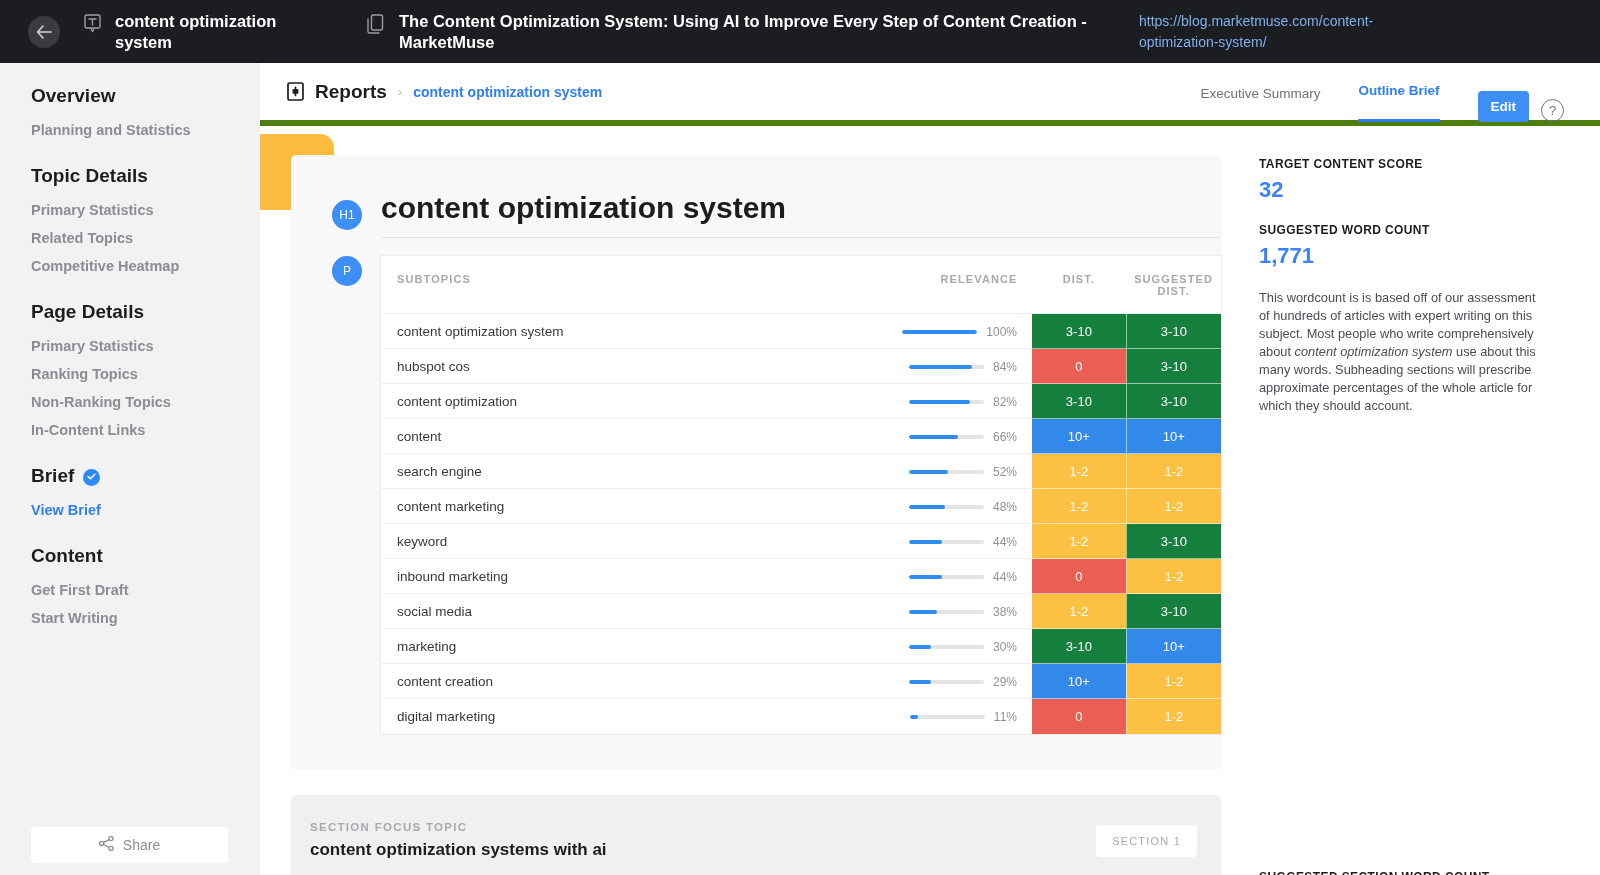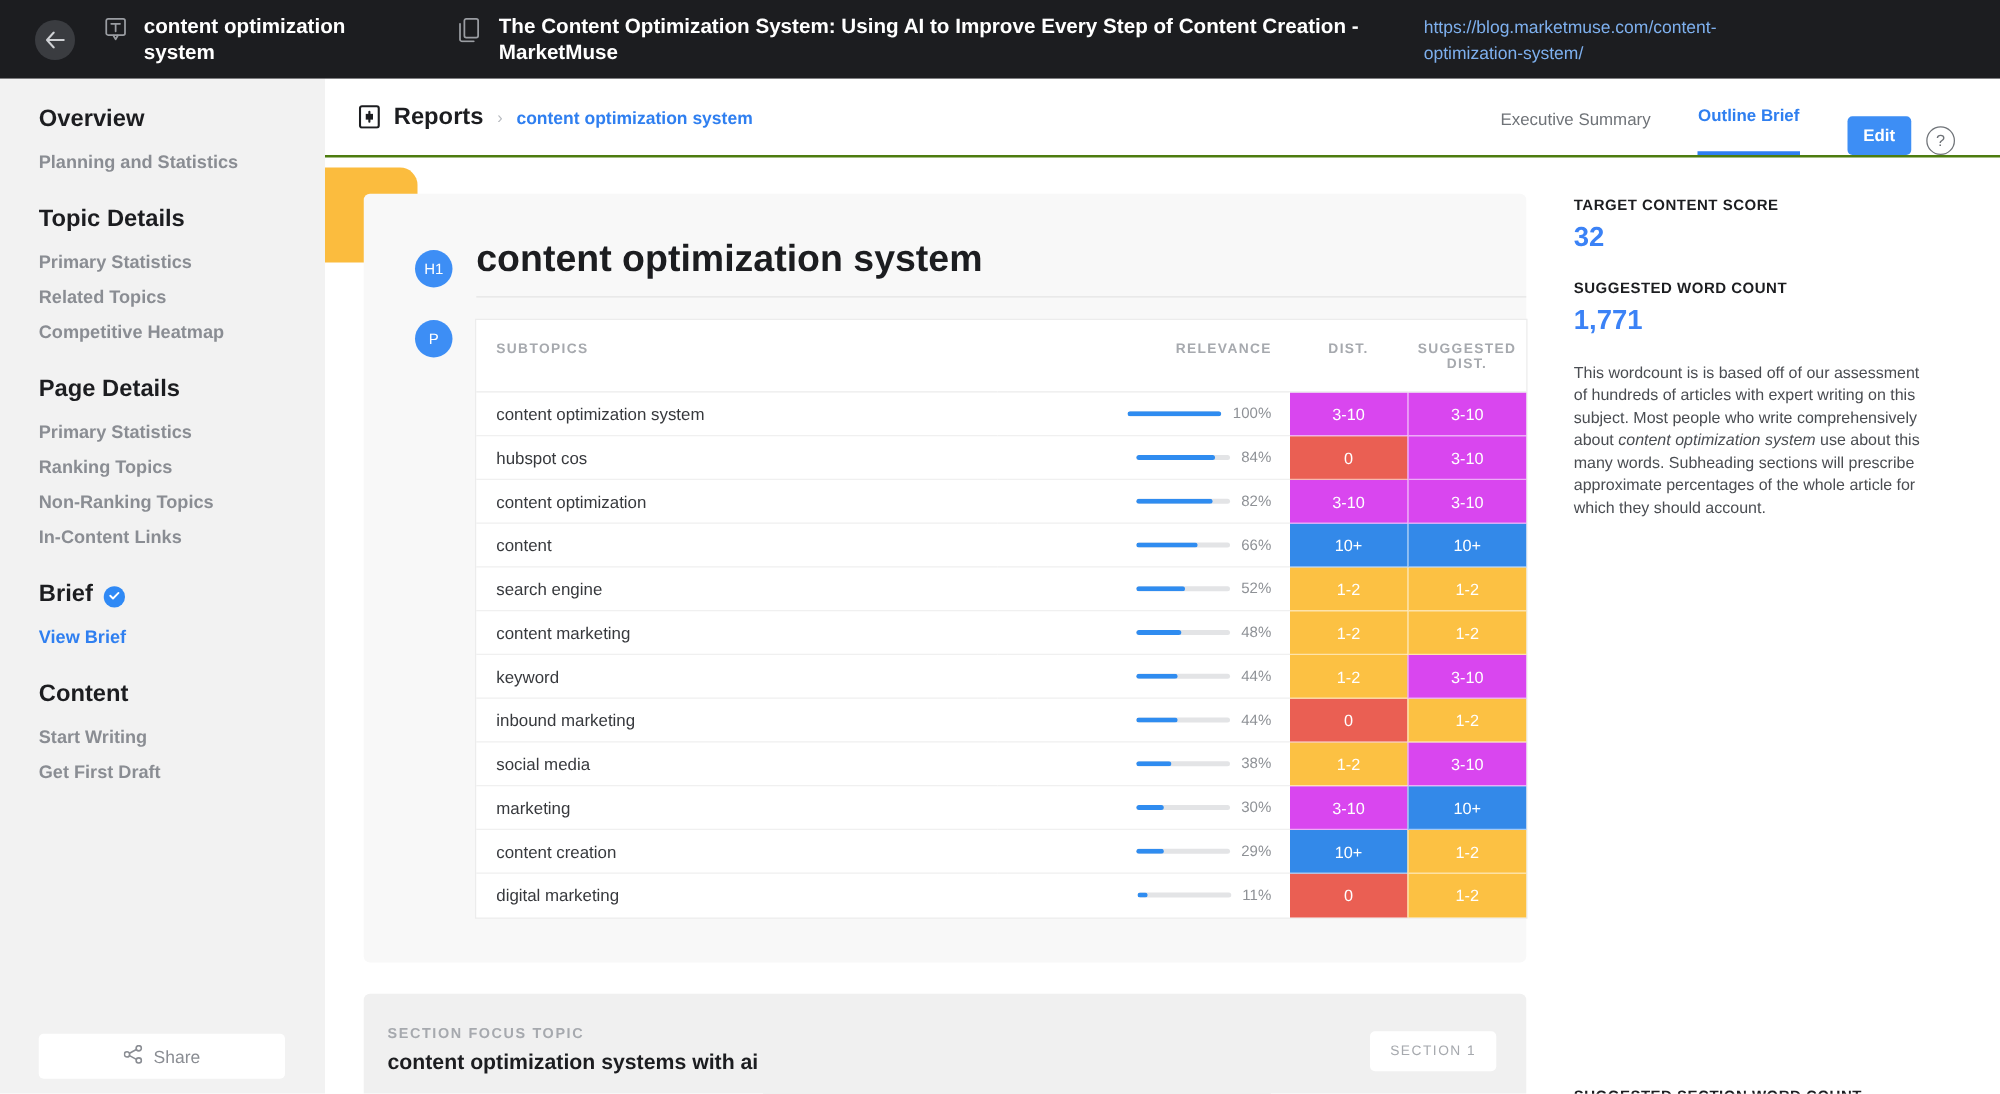--- a/index.html
+++ b/index.html
@@ -62,21 +62,21 @@
   .share-btn {
     position: absolute; left: 31px; bottom: 12px; width: 197px; height: 36px;
     background: #ffffff; border-radius: 4px; display: flex;
     align-items: center; justify-content: center; cursor: pointer;
     color: #8a8d93; font-size: 14px; gap: 9px;
   }
 
   
   .header {
     position: absolute; left: 260px; top: 63px; width: 1340px; height: 63px;
-    background: #ffffff; border-bottom: 2px solid #4d7c0f;
+    background: #ffffff; border-bottom: 6px solid #4d7c0f;
     display: flex; align-items: center;
   }
   .hdr-left { display: flex; align-items: center; margin-left: 27px; }
   .rep-icon { margin-right: 11px; display:flex; }
   .rep-title { font-size: 19px; font-weight: bold; color: #1c1d20; }
   .crumb-sep { margin: 0 11px; color: #b8bbc0; font-size: 13px; }
   .crumb-cur { font-size: 14px; font-weight: bold; color: #2f7ff0; cursor: pointer; }
   .hdr-right { margin-left: auto; display: flex; align-items: flex-end; margin-right: 36px; }
   .tab {
     font-size: 13.5px; color: #6f7378; cursor: pointer; padding: 22px 0 21px;
@@ -150,21 +150,21 @@
     background: #e3e4e6; vertical-align: middle; position: relative;
     margin-right: 9px; overflow: hidden;
   }
   .bar > i { display: block; height: 4px; border-radius: 2px; background: #2f8cf0; }
   .pct { font-size: 12px; color: #8e9196; vertical-align: middle; }
   td.cell {
     text-align: center; color: #ffffff; font-size: 13px;
     border-bottom: 1px solid rgba(255,255,255,0.55);
     border-left: 1px solid rgba(255,255,255,0.55);
   }
-  .g { background: #d946ef; }
+  .g { background: #15803d; }
   .r { background: #ea5f53; }
   .b { background: #3389e9; }
   .o { background: #fcc143; }
 
   
   .sec-card {
     position: absolute; left: 31px; top: 668px; width: 930px; height: 120px;
     background: #f0f0f0; border-radius: 5px; padding: 26px 24px 0 19px;
   }
   .sec-label {
@@ -260,22 +260,22 @@
       <svg width="9" height="9" viewBox="0 0 9 9">
           <path d="M1.2 4.6l2.2 2.2L7.8 2.3" stroke="#ffffff" stroke-width="1.5" fill="none" stroke-linecap="round" stroke-linejoin="round"></path>
         </svg>
     </span>
   </div>
   <div class="sb-link active">View Brief</div>
 
   <div class="sb-head">
     <span>Content</span>
   </div>
+  <div class="sb-link">Get First Draft</div>
   <div class="sb-link">Start Writing</div>
-  <div class="sb-link">Get First Draft</div>
 
   <div class="share-btn">
     <span>
       <svg width="15" height="15" viewBox="0 0 15 15">
           <circle cx="12" cy="2.6" r="2.1" stroke="#8a8d93" stroke-width="1.3" fill="none"></circle>
           <circle cx="12" cy="12.4" r="2.1" stroke="#8a8d93" stroke-width="1.3" fill="none"></circle>
           <circle cx="2.6" cy="7.5" r="2.1" stroke="#8a8d93" stroke-width="1.3" fill="none"></circle>
           <path d="M4.6 6.6l5.5-3M4.6 8.5l5.5 3" stroke="#8a8d93" stroke-width="1.3"></path>
         </svg>
     </span>

